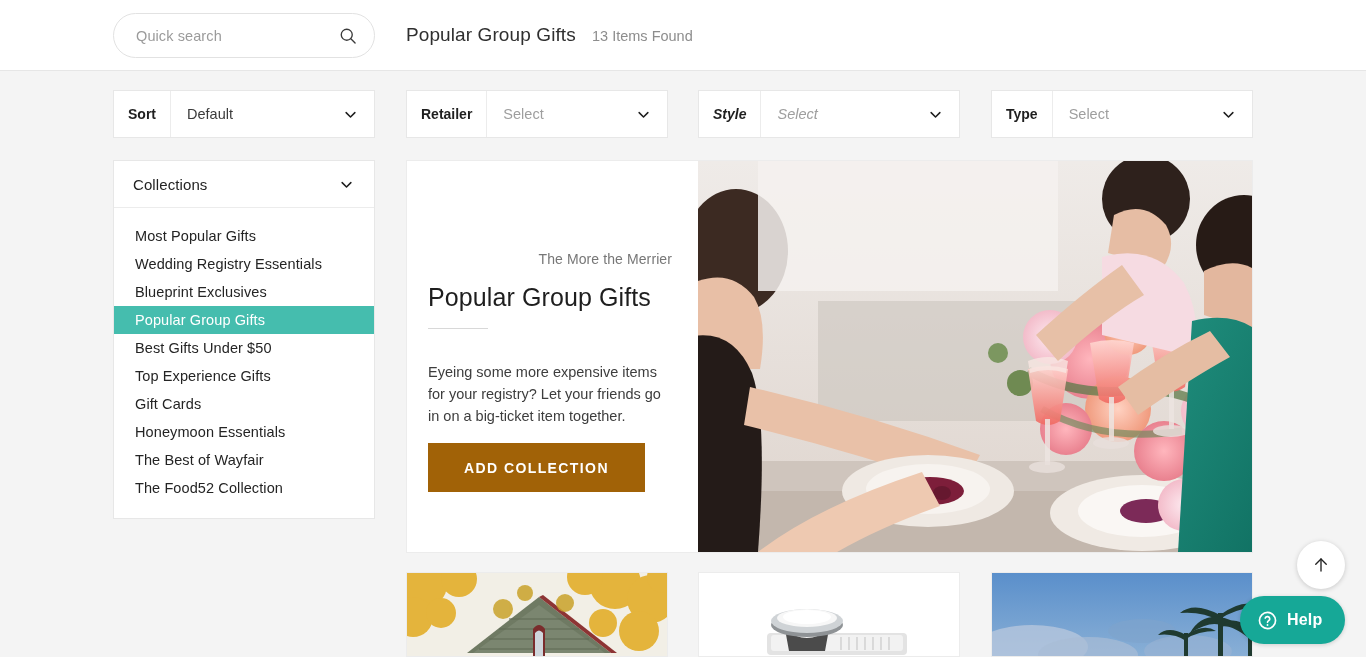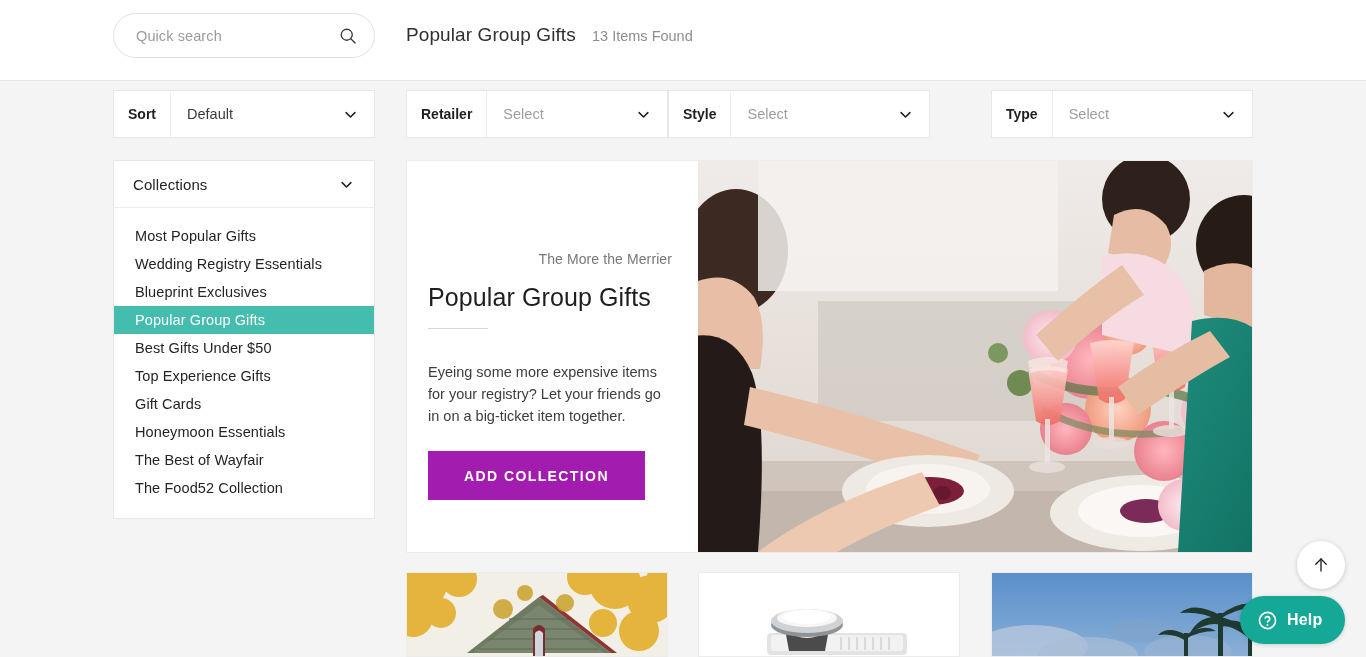--- a/index.html
+++ b/index.html
@@ -10,21 +10,21 @@
     background: #f4f4f4;
     font-family: "Liberation Sans", sans-serif;
     color: #2b2b2b;
   }
 
   
   .header {
     position: absolute;
     top: 0; left: 0;
     width: 1366px;
-    height: 81px;
+    height: 71px;
     background: #ffffff;
     border-bottom: 1px solid #e6e6e6;
     display: flex;
     align-items: center;
   }
   .search-wrap {
     position: absolute;
     left: 113px;
     top: 13px;
     width: 262px;
@@ -96,21 +96,21 @@
     padding: 0 16px 0 16px;
     font-size: 14.5px;
     height: 100%;
   }
   .filter-value .txt { color: #3b3b3b; }
   .filter-value .txt.placeholder { color: #9e9e9e; }
   .chev { width: 15px; height: 15px; color: #1d1d1d; }
 
   #f-sort    { left: 113px;  width: 262px; }
   #f-retail  { left: 406px;  width: 262px; }
-  #f-style   { left: 668px;  width: 262px; }
+  #f-style   { left: 698px;  width: 262px; font-style: italic; }
   #f-type    { left: 991px;  width: 262px; }
 
   
   .collections {
     position: absolute;
     left: 113px;
     top: 160px;
     width: 262px;
     background: #fff;
     border: 1px solid #e7e7e7;
@@ -151,24 +151,24 @@
     border: 1px solid #ececec;
     display: flex;
     overflow: hidden;
   }
   .hero-text { width: 291px; flex: 0 0 291px; padding: 90px 26px 0 21px; position: relative; }
   .hero-eyebrow { font-size: 14px; color: #777777; letter-spacing: .1px; text-align: right; }
   .hero-title { font-size: 25px; font-weight: 400; color: #1e1e1e; margin-top: 16px; letter-spacing: .1px; }
   .hero-rule { width: 60px; height: 1px; background: #d8d8d8; margin-top: 16px; }
   .hero-body { font-size: 14.5px; line-height: 22px; color: #3d3d3d; margin-top: 32px; width: 245px; }
   .hero-btn {
-    margin-top: 24px;
+    margin-top: 16px;
     width: 217px;
     height: 49px;
-    background: #a21caf;
+    background: #a16207;
     color: #fff;
     border: none;
     font-family: "Liberation Sans", sans-serif;
     font-size: 14px;
     font-weight: 700;
     letter-spacing: 1.4px;
     cursor: pointer;
   }
   .hero-photo { flex: 1; position: relative; overflow: hidden; background: #e8ded9; }
 

